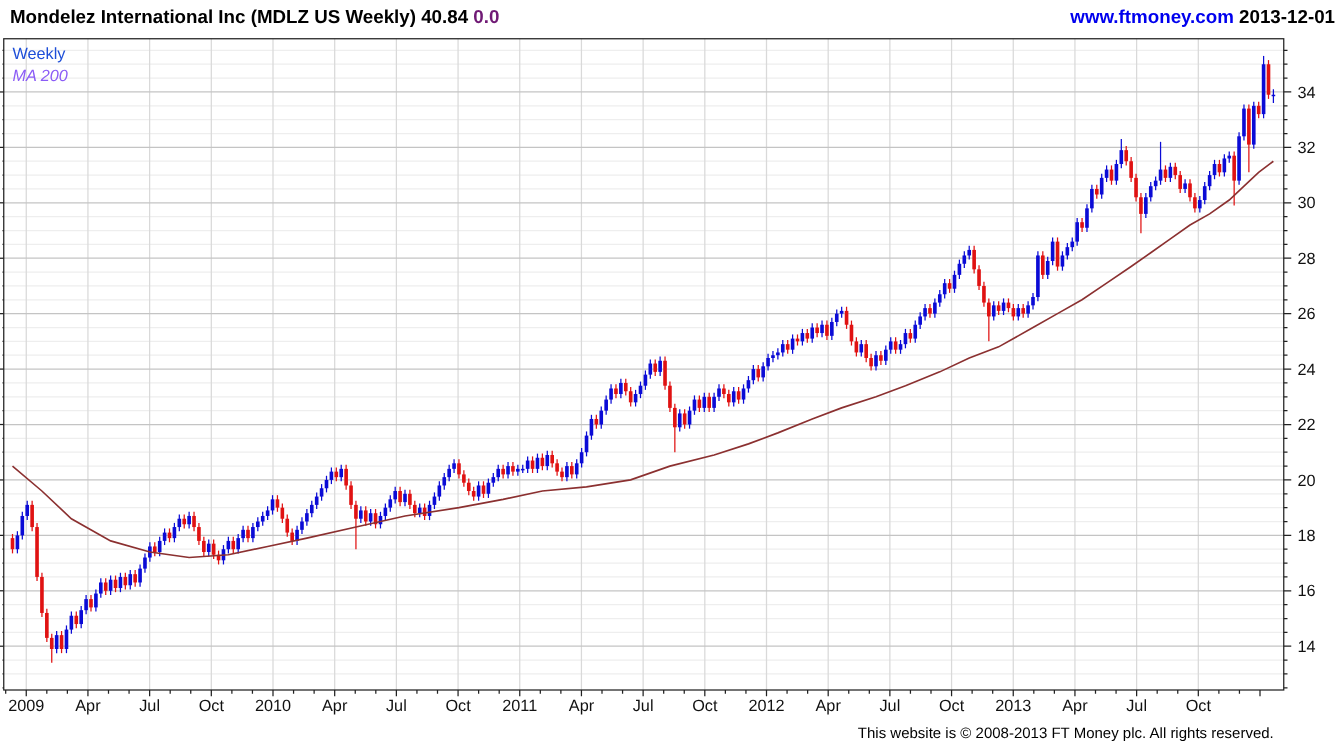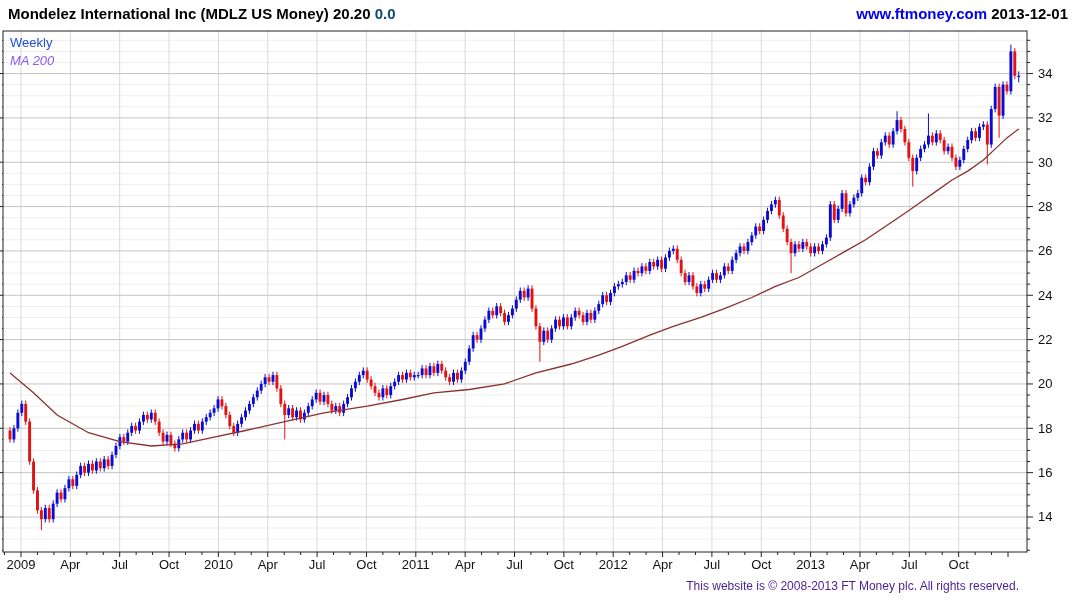--- a/index.html
+++ b/index.html
@@ -805,28 +805,28 @@
       <line x1="1018.7249999999999" y1="71.34978723404257" x2="1018.7249999999999" y2="82.43489361702129" stroke="#0b0bd6" stroke-width="1"></line>
       <rect x="1017.2749999999999" y="75.78382978723411" width="2.9" height="1.2" fill="#0b0bd6"></rect>
     </g>
     <g>
       <polyline points="10.0,372.9 33.5,392.8 57.1,415.0 88.5,432.7 119.9,441.6 151.3,446.0 182.7,443.8 214.1,437.2 245.5,430.5 284.8,421.6 324.0,412.8 367.2,406.1 402.5,399.5 433.9,392.8 469.2,389.5 504.5,383.9 535.9,372.9 571.3,364.0 598.8,355.1 622.3,346.3 649.8,335.2 673.3,326.3 700.8,317.4 724.4,308.6 751.8,297.5 775.4,286.4 798.9,277.5 826.4,262.0 846.0,250.9 865.6,239.8 885.3,226.5 904.9,213.2 920.6,202.2 936.3,191.1 952.0,180.0 967.7,171.1 983.4,160.0 995.2,148.9 1006.9,137.9 1018.7,129.0" fill="none" stroke="#8b3030" stroke-width="1.3"></polyline>
     </g>
   </svg>
 
 <div class="hdr">
   <div class="hdr-title">
-    <span>Mondelez International Inc (MDLZ US Money)</span>
-    <span>20.20</span>
-    <span class="chg" id="chg" style="color: #0c4a6e;">0.0</span>
+    <span>Mondelez International Inc (MDLZ US Weekly)</span>
+    <span>40.84</span>
+    <span class="chg" id="chg" style="color: #701a75;">0.0</span>
   </div>
   <div class="hdr-right">
     <a id="site-link" style="color: rgb(0, 0, 238);">www.ftmoney.com</a>
     <span>2013-12-01</span>
   </div>
 </div>
 
 <div class="legend">
   <div id="lg-weekly" style="color: #1d4ed8;">Weekly</div>
   <div id="lg-ma" style="color: #8b5cf6; font-style: italic;">MA 200</div>
 </div>
 
-<div class="footer" id="footer" style="color: #4c1d95;">This website is © 2008-2013 FT Money plc. All rights reserved.</div>
+<div class="footer" id="footer" style="color: #000000;">This website is © 2008-2013 FT Money plc. All rights reserved.</div>
 
 </body></html>

